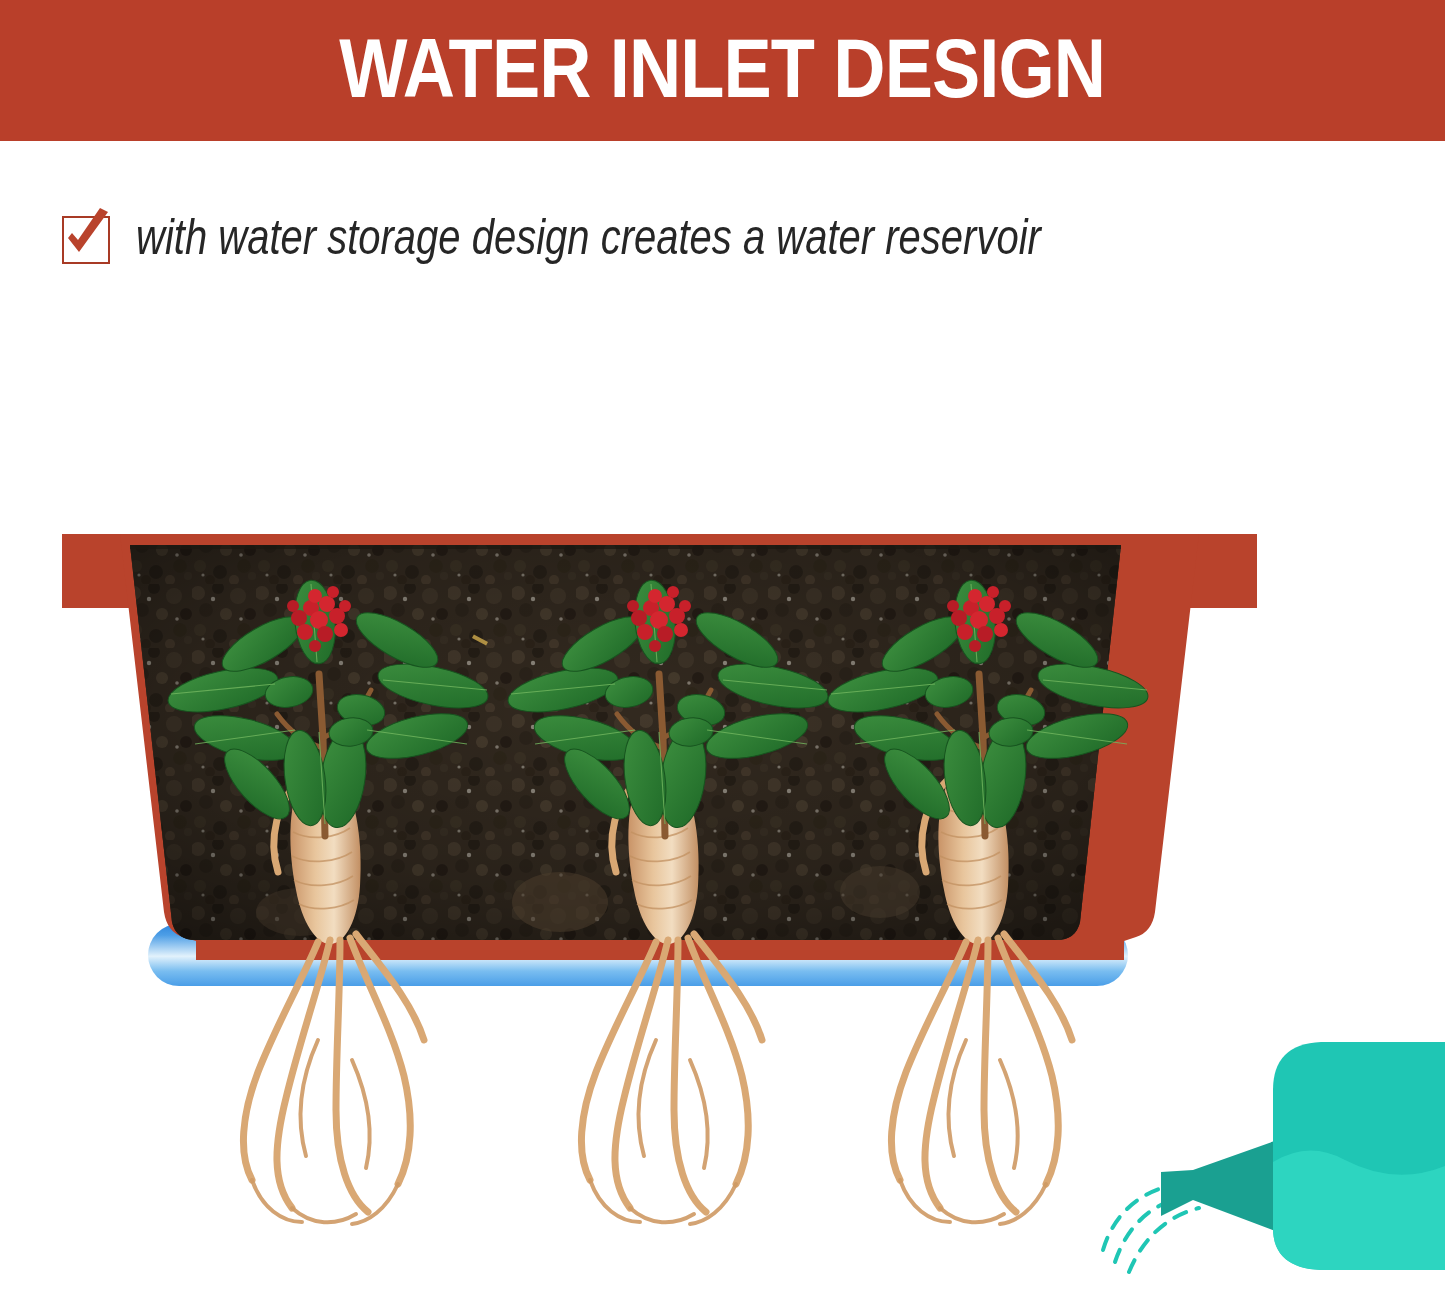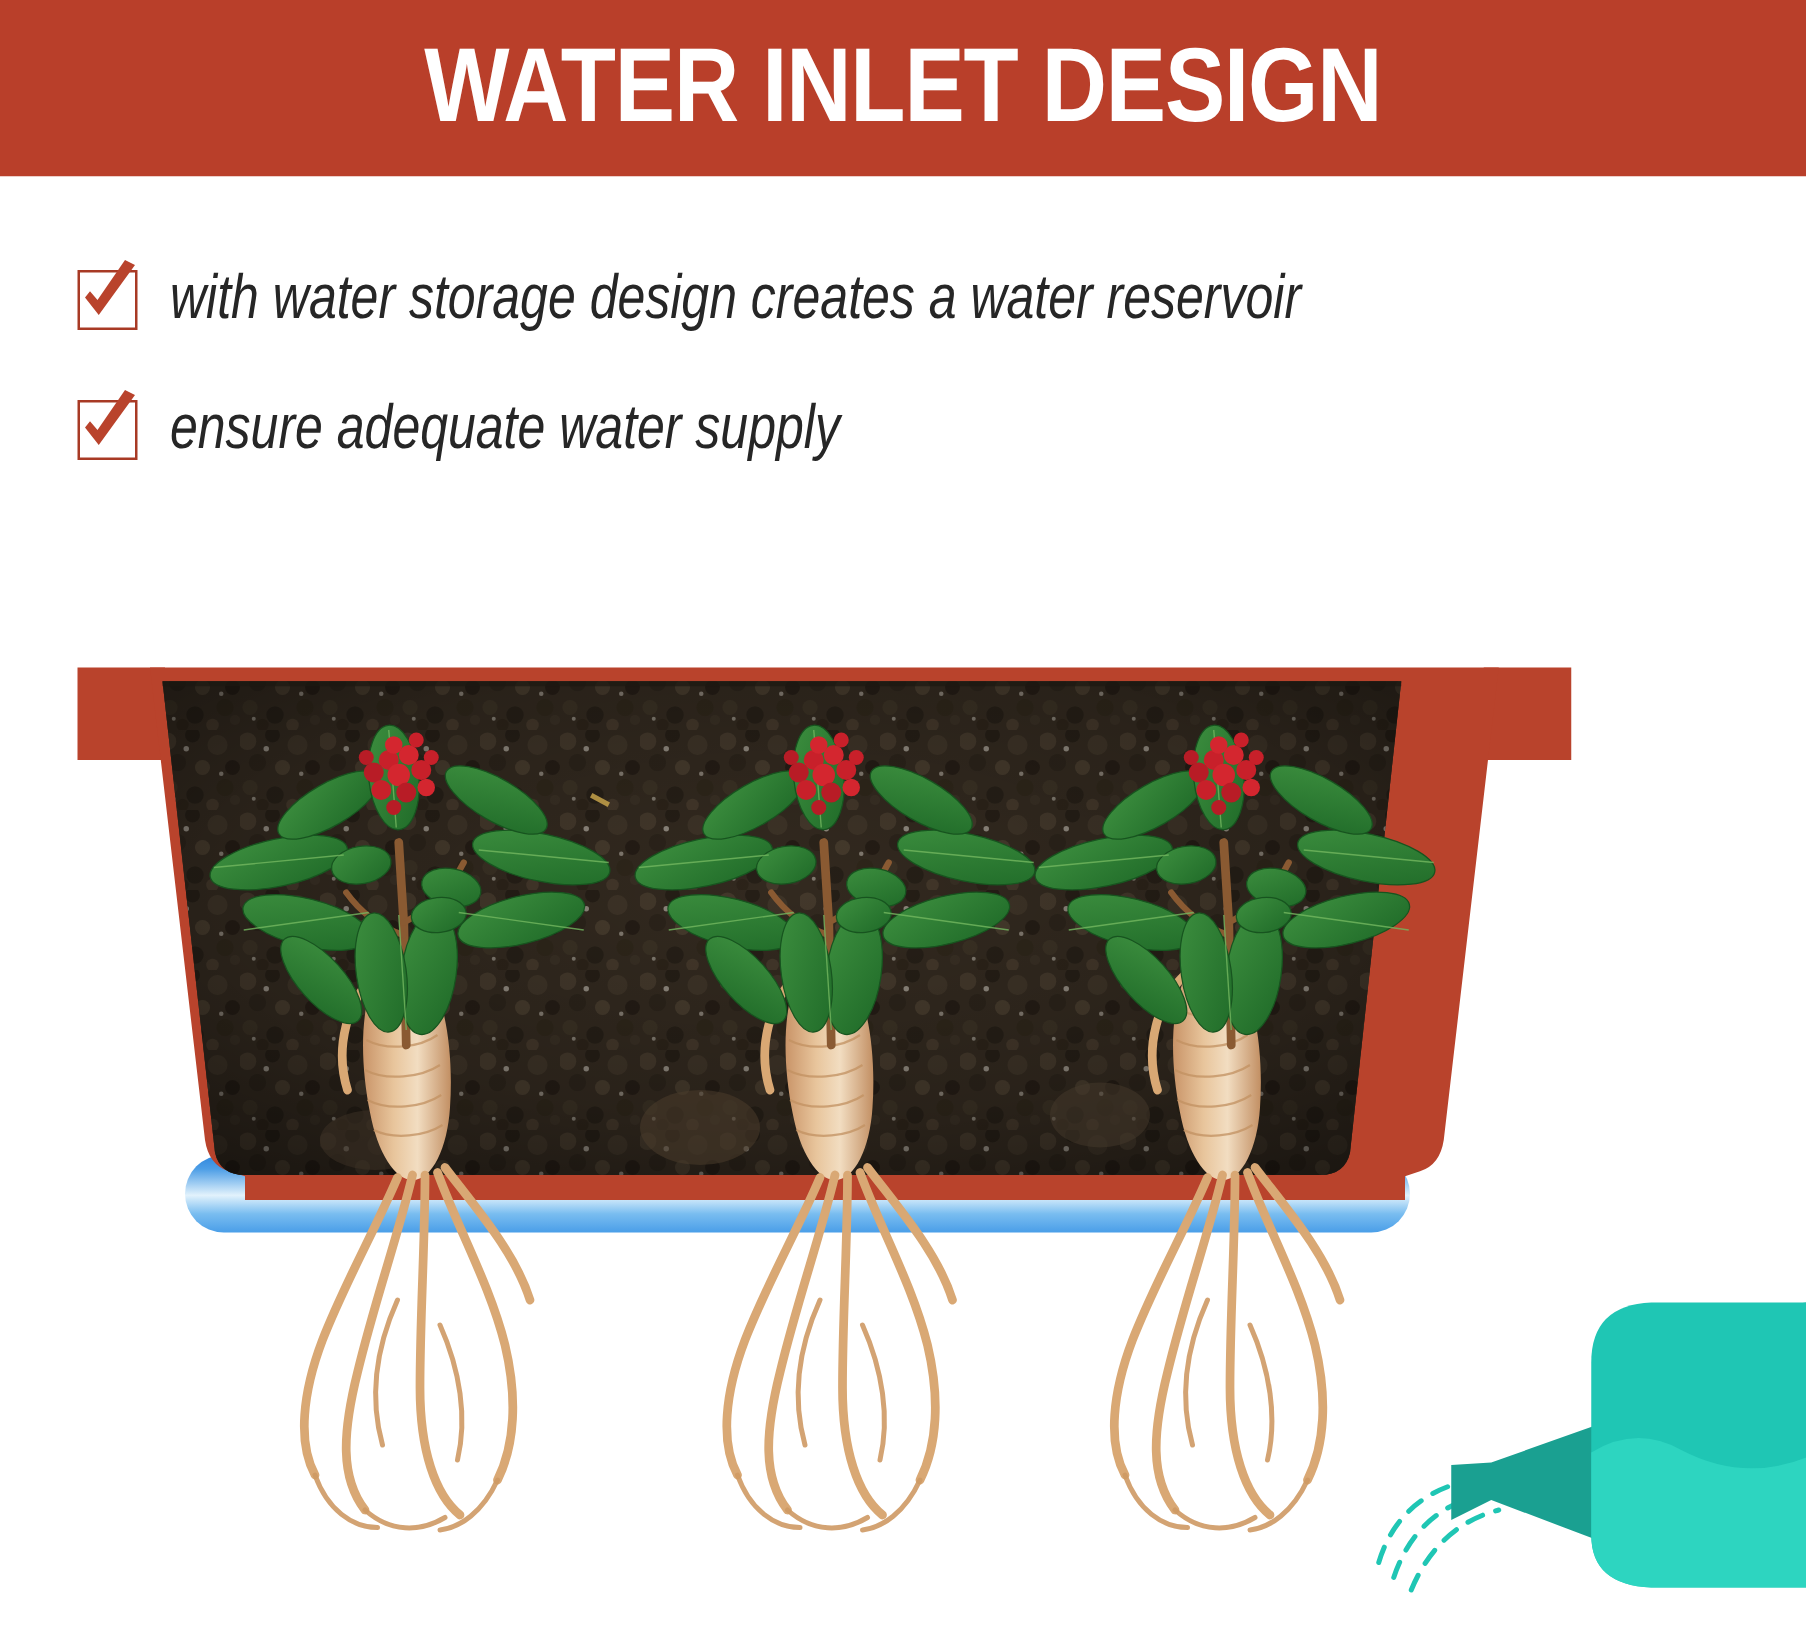--- a/index.html
+++ b/index.html
@@ -149,29 +149,20 @@
     <div class="bullet-row">
       <div class="check-box">
         <div class="box"></div>
         <svg viewBox="0 0 58 58" xmlns="http://www.w3.org/2000/svg">
           <path d="M12 30 L23 44 L52 4 L44 0 L22 32 L16 25 Z" fill="#b9432c"></path>
         </svg>
       </div>
       <div class="bullet-text">with water storage design creates a water reservoir</div>
     </div>
 
-    <div class="bullet-row">
-      <div class="check-box">
-        <div class="box"></div>
-        <svg viewBox="0 0 58 58" xmlns="http://www.w3.org/2000/svg">
-          <path d="M12 30 L23 44 L52 4 L44 0 L22 32 L16 25 Z" fill="#b9432c"></path>
-        </svg>
-      </div>
-      <div class="bullet-text">ensure adequate water supply</div>
-    </div>
 
 
   </div>
 
   <div id="illustration">
 
     <div id="pot-wrap">
       <svg viewBox="0 0 1445 786" xmlns="http://www.w3.org/2000/svg">
         <defs>
 

